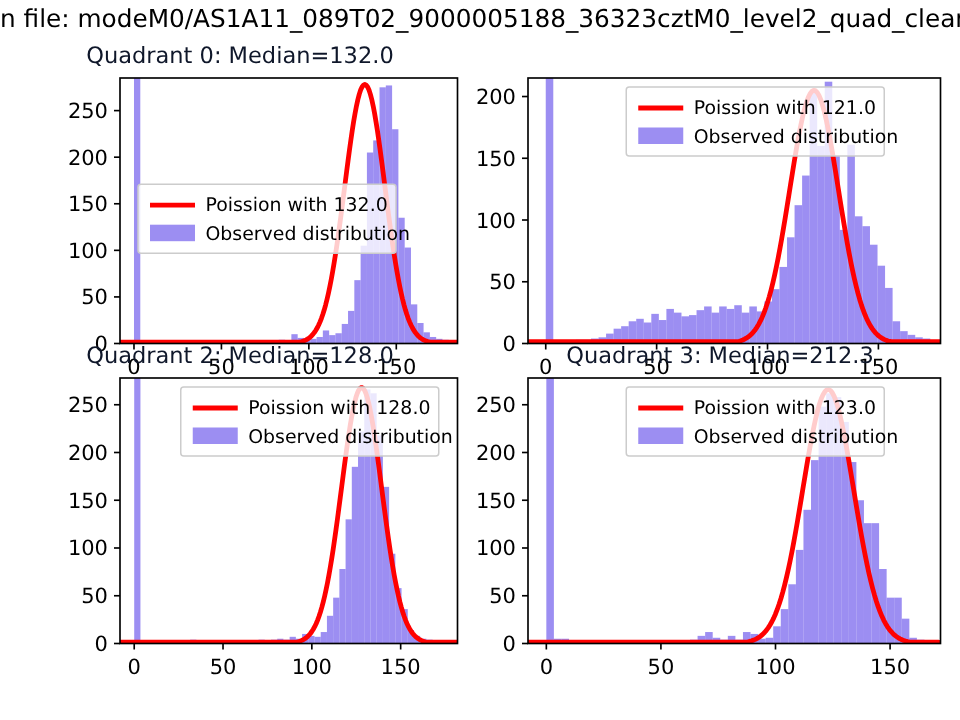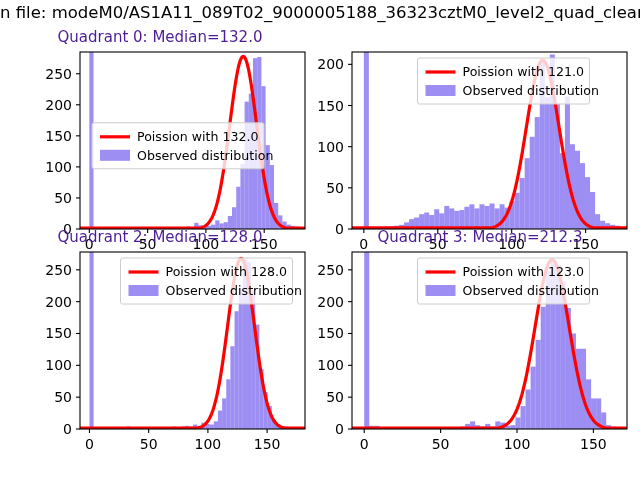--- a/index.html
+++ b/index.html
@@ -38,21 +38,21 @@
   }
   .subplot {
     position: absolute;
   }
   .subplot-title {
     position: absolute;
     left: 0;
     width: 100%;
     text-align: center;
     font-size: 15px;
-    color: #4c1d95;
+    color: #0f172a;
     white-space: nowrap;
   }
   svg { display: block; overflow: visible; }
   .tick-label {
     font-family: "DejaVu Sans", sans-serif;
     font-size: 14px;
     fill: #000000;
   }
   .legend-text {
     font-family: "DejaVu Sans", sans-serif;

